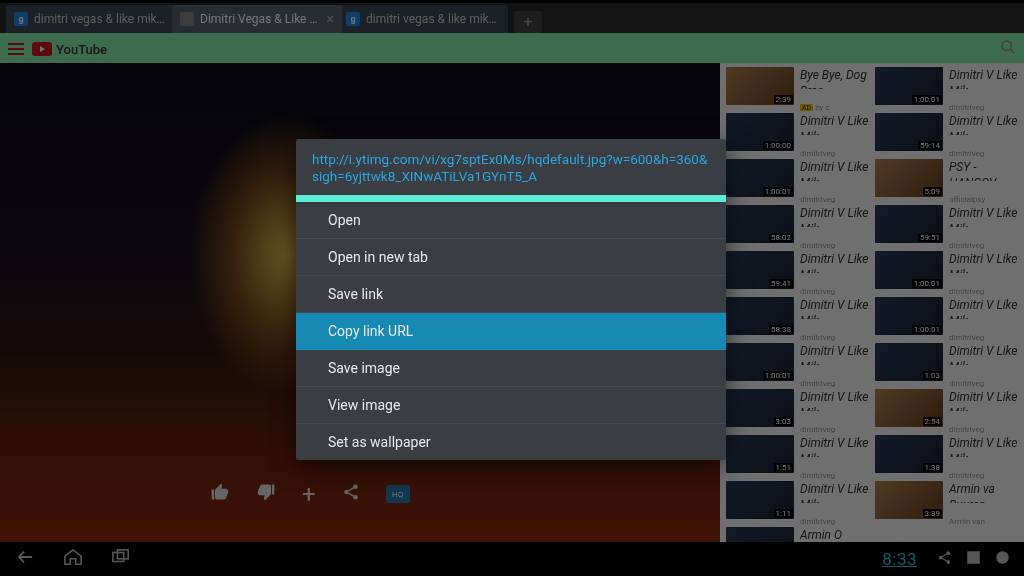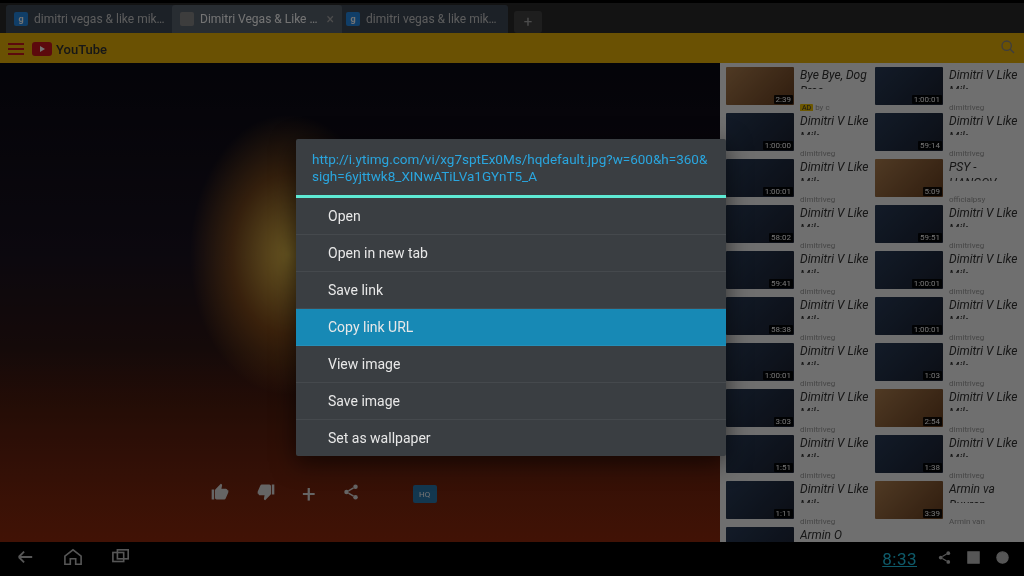--- a/index.html
+++ b/index.html
@@ -13,60 +13,60 @@
 .tabs { position:absolute; top:3px; left:0; right:0; height:30px; background:#2c2c2c; display:flex; align-items:flex-end; padding-left:6px; }
 .tab { height:28px; min-width:150px; max-width:170px; display:flex; align-items:center; padding:0 8px; font-size:12px; color:#ccc; position:relative; border-top-left-radius:3px; border-top-right-radius:3px; margin-right:-4px; }
 .tab-inactive { background:#3f4a58; }
 .tab-active { background:#5a6470; color:#fff; z-index:2; }
 .tab .favicon { width:14px; height:14px; background:#258ae6; border-radius:2px; margin-right:6px; display:flex; align-items:center; justify-content:center; color:#fff; font-size:9px; font-weight:bold; }
 .tab .label { flex:1; overflow:hidden; white-space:nowrap; text-overflow:ellipsis; }
 .tab .close { margin-left:6px; color:#aaa; font-size:14px; }
 .newtab { width:28px; height:22px; margin-left:10px; background:#444; border-radius:3px; display:flex; align-items:center; justify-content:center; color:#aaa; font-size:15px; }
 
 
-.yt-header { position:absolute; top:33px; left:0; right:0; height:32px; background:#eab308; display:flex; align-items:center; padding:0 8px; }
+.yt-header { position:absolute; top:33px; left:0; right:0; height:32px; background:#86efac; display:flex; align-items:center; padding:0 8px; }
 .yt-menu { width:16px; height:12px; display:flex; flex-direction:column; justify-content:space-between; margin-right:8px; }
 .yt-menu span { height:2px; background:#cc181e; }
 .yt-play { width:20px; height:14px; background:#cc181e; border-radius:3px; display:flex; align-items:center; justify-content:center; margin-right:4px; }
 .yt-play::after { content:''; border-left:5px solid #fff; border-top:3px solid transparent; border-bottom:3px solid transparent; }
 .yt-brand { font-size:13px; color:#333; font-weight:500; }
 .yt-search { margin-left:auto; color:#888; font-size:16px; }
 
 
 .content { position:absolute; top:63px; left:0; right:0; bottom:34px; background:#f1f1f1; display:flex; }
 .player-col { width:720px; background:#000; position:relative; }
 .player-video { position:absolute; top:0; left:0; right:0; bottom:0;
   background:
     radial-gradient(ellipse 140px 200px at 40% 40%, rgba(255,210,80,.9), rgba(255,150,30,.4) 40%, transparent 70%),
     radial-gradient(ellipse 80px 120px at 55% 50%, rgba(255,200,60,.7), transparent 70%),
     linear-gradient(to top, rgba(200,40,10,.5), transparent 40%),
     linear-gradient(to bottom, #0a0a14 0%, #1a1220 40%, #3a1a10 70%, #5a2a10 100%);
 }
 .player-bar { position:absolute; bottom:28px; left:210px; height:40px; display:flex; align-items:center; gap:26px; }
 .player-bar .picon { color:#e0e0e0; font-size:18px; cursor:pointer; }
-.hq { width:24px; height:18px; background:#2a7ab0; color:#fff; font-size:8px; display:flex; align-items:center; justify-content:center; border-radius:2px; cursor:pointer;margin-left:27px; }
+.hq { width:24px; height:18px; background:#2a7ab0; color:#fff; font-size:8px; display:flex; align-items:center; justify-content:center; border-radius:2px; cursor:pointer; }
 
 
 .suggest-col { flex:1; background:#f5f5f5; overflow:hidden; padding:4px 6px; display:flex; gap:6px; }
 .sug-lane { flex:1; display:flex; flex-direction:column; gap:2px; }
 .sug-item { display:flex; height:44px; gap:6px; }
 .sug-thumb { width:68px; height:38px; background:linear-gradient(135deg,#2a3d5a,#1a2030); position:relative; border-radius:1px; }
 .sug-thumb.warm { background:linear-gradient(135deg,#b08050,#6a4020); }
 .sug-dur { position:absolute; bottom:1px; right:1px; background:rgba(0,0,0,.85); color:#fff; font-size:8px; padding:0 2px; border-radius:1px; }
 .sug-meta { flex:1; overflow:hidden; }
 .sug-title { font-size:12px; color:#333; line-height:16px; max-height:22px; overflow:hidden;font-style:italic; }
 .sug-ch { font-size:8px; color:#999; margin-top:14px; }
 .ad-badge { display:inline-block; background:#f0c000; color:#333; font-size:7px; padding:0 2px; border-radius:1px; margin-right:2px; }
 
 
 .dim { position:absolute; inset:0; background:rgba(0,0,0,.55); z-index:50; }
 
 
 .ctx { position:absolute; left:296px; top:139px; width:430px; background:#3a3e42; z-index:60; box-shadow:0 6px 24px rgba(0,0,0,.6); border-radius:2px; }
-.ctx-header { padding:12px 16px 10px; color:#2aa6df; font-size:13.5px; line-height:17px; word-break:break-all; border-bottom:3px solid #5eead4; }
+.ctx-header { padding:12px 16px 10px; color:#2aa6df; font-size:13.5px; line-height:17px; word-break:break-all; border-bottom:7px solid #5eead4; }
 .ctx-item { padding:10px 32px; font-size:14px; color:#e8e8e8; border-bottom:1px solid rgba(255,255,255,.06); cursor:pointer; }
 .ctx-item:last-child { border-bottom:none; }
 .ctx-item.sel { background:#1789b5; }
 
 
 .navbar { position:absolute; left:0; right:0; bottom:0; height:34px; background:#000; display:flex; align-items:center; padding:0 14px; }
 .nav-left { display:flex; gap:26px; align-items:center; }
 .nav-left svg, .nav-right svg { fill:#bfbfbf; }
 .nav-right { margin-left:auto; display:flex; align-items:center; gap:14px; }
 .clock { color:#20c7e8; font-size:17px; letter-spacing:.5px; margin-right:6px;text-decoration:underline; }
@@ -357,22 +357,22 @@
 
 <div class="dim"></div>
 
 <div class="ctx">
   <div class="ctx-header">http://i.ytimg.com/vi/xg7sptEx0Ms/hqdefault.jpg?w=600&amp;h=360&amp;sigh=6yjttwk8_XINwATiLVa1GYnT5_A</div>
   <div id="ctx-items">
       <div class="ctx-item">Open</div>
       <div class="ctx-item">Open in new tab</div>
       <div class="ctx-item">Save link</div>
       <div class="ctx-item sel">Copy link URL</div>
+      <div class="ctx-item">Save image</div>
       <div class="ctx-item">View image</div>
-      <div class="ctx-item">Save image</div>
       <div class="ctx-item">Set as wallpaper</div>
     </div>
 </div>
 
 <div class="navbar">
   <div class="nav-left">
     <span class="nav-icon">
       <svg width="22" height="18" viewBox="0 0 24 20">
           <path d="M20 10H5m0 0l6-6M5 10l6 6" stroke="#bfbfbf" stroke-width="2" fill="none"></path>
         </svg>

